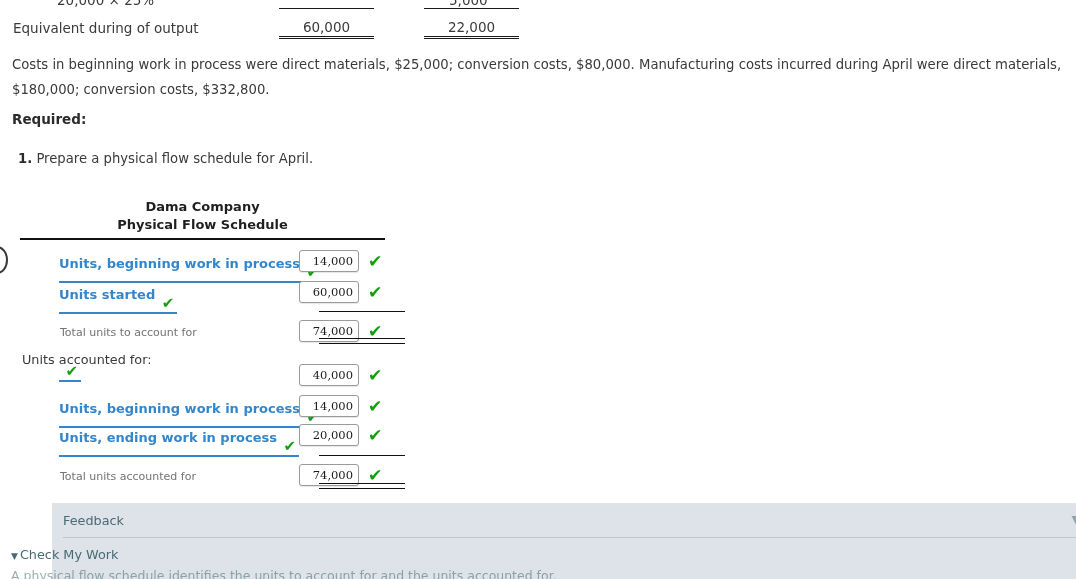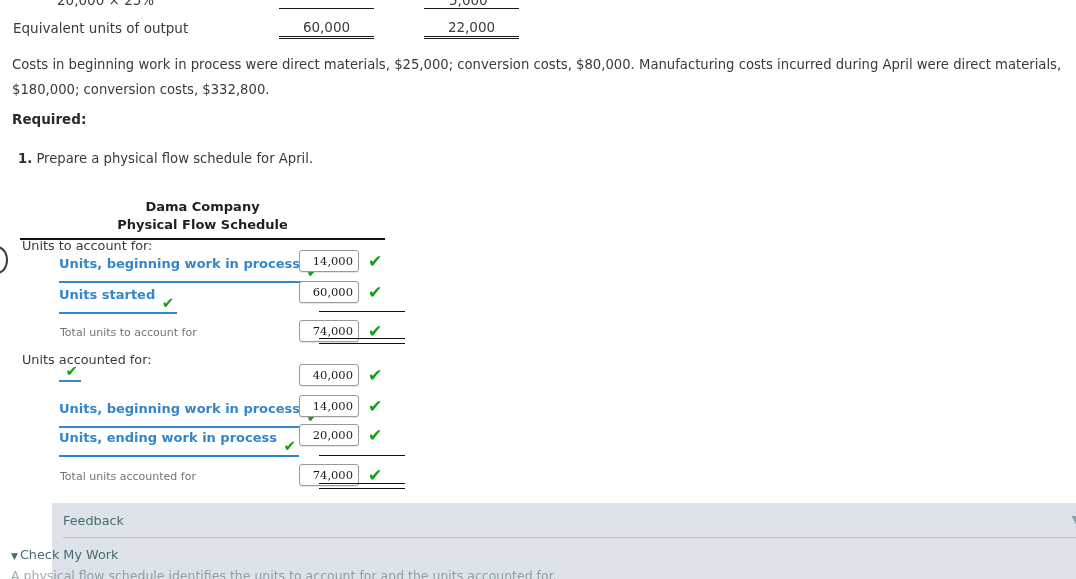--- a/index.html
+++ b/index.html
@@ -277,43 +277,40 @@
   }
 </style>
 </head>
 <body>
 
 <div class="top-block">
   <div class="top-clip-row">
     <span class="top-clip-left">20,000 × 25%</span>
     <span class="top-clip-right">5,000</span>
   </div>
-  <div class="eq-label">Equivalent units of output</div>
+  <div class="eq-label">Equivalent during of output</div>
   <div class="eq-cell c1">60,000</div>
   <div class="eq-cell c2">22,000</div>
 </div>
 
 <div class="para">Costs in beginning work in process were direct materials, $25,000; conversion costs, $80,000. Manufacturing costs incurred during April were direct materials, $180,000; conversion costs, $332,800.</div>
 
 <div class="required-head">Required:</div>
 <div class="req-item">
   <span class="num">1.</span>
   <span>Prepare a physical flow schedule for April.</span>
 </div>
 
 <div class="edge-circle"></div>
 
 <div class="schedule">
   <div class="sched-title">Dama Company</div>
   <div class="sched-title">Physical Flow Schedule</div>
   <div class="sched-rule"></div>
 
-  <div class="row" style="top:40px;">
-    <span class="section-label">Units to account for:</span>
-  </div>
 
   <div class="row" style="top:58px;">
     <span class="indent-label">
       <span>Units, beginning work in process</span>
       <span class="tick">✔</span>
     </span>
     <span class="val-box">14,000</span>
     <span class="row-tick">✔</span>
   </div>
 

